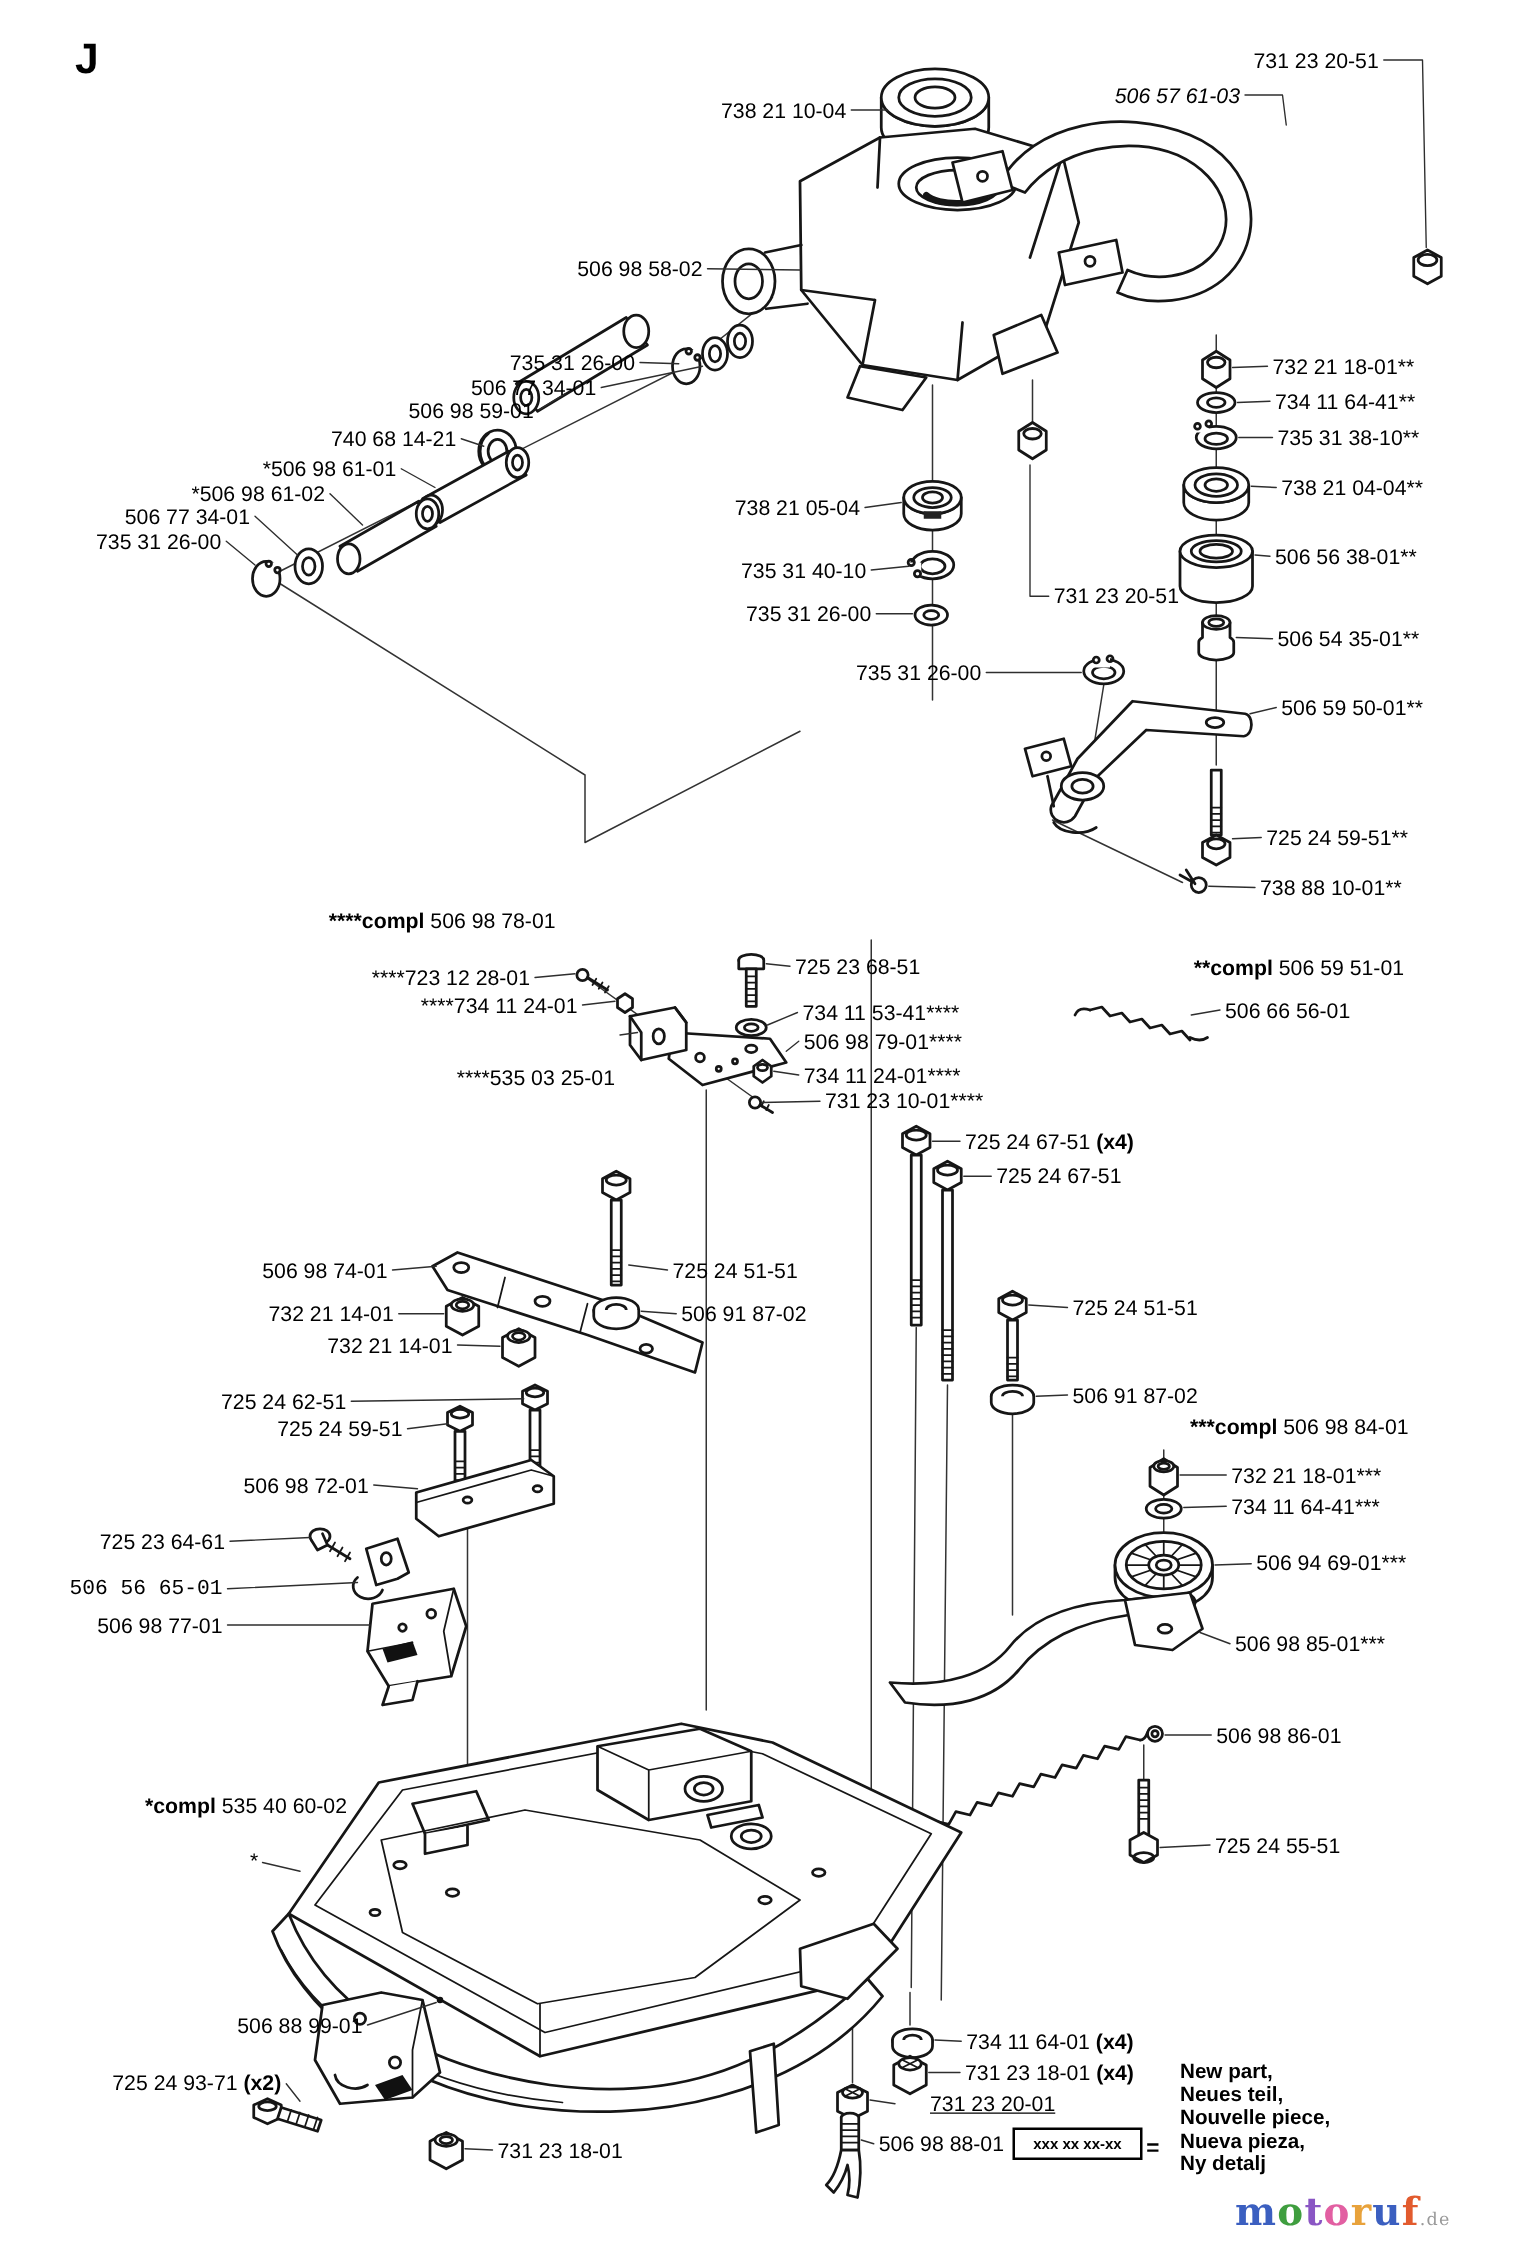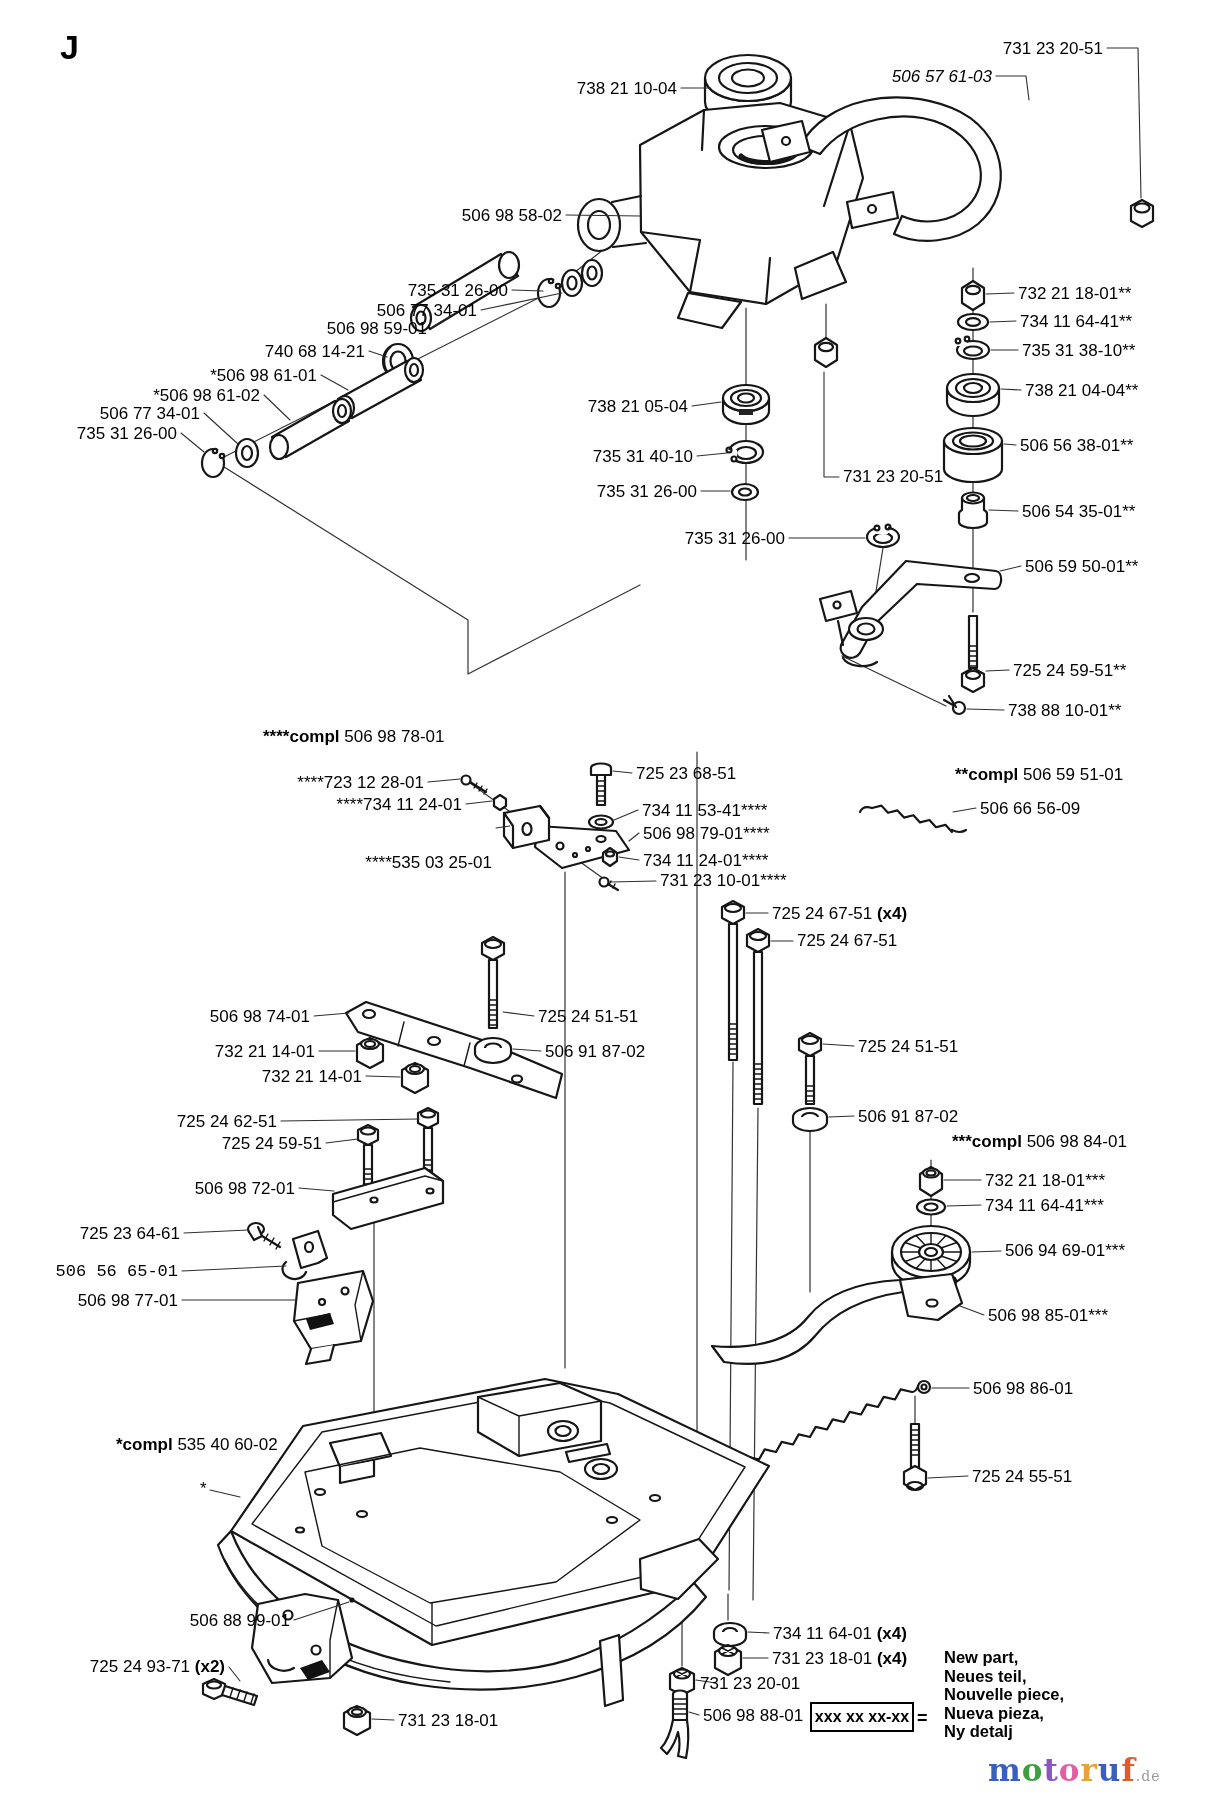--- a/index.html
+++ b/index.html
@@ -3,21 +3,21 @@
 <meta charset="utf-8">
 <style>
   html,body{margin:0;padding:0;background:#fff;}
   #canvas{position:relative;width:1228px;height:1800px;background:#fff;overflow:hidden;
           font-family:"Liberation Sans",sans-serif;color:#000;}
   svg{position:absolute;left:0;top:0;}
   .part-label{position:absolute;font-size:17px;line-height:1.05;white-space:nowrap;color:#000;}
   .part-label .b{font-weight:bold;}
   #page-letter{position:absolute;left:60px;top:28px;font-size:34px;font-weight:bold;}
   #legend-box{position:absolute;left:810px;top:1702px;width:96px;border:2px solid #000;
-              padding:4px 2px;text-align:center;font-weight:bold;font-size:16px;}
+              padding:4px 2px;text-align:center;font-weight:bold;font-size:12px;}
   #legend-eq{position:absolute;left:917px;top:1708px;font-size:18px;font-weight:bold;}
   #legend-lines{position:absolute;left:944px;top:1648px;font-weight:bold;font-size:16.5px;line-height:18.6px;}
   #watermark{position:absolute;left:988px;top:1752px;font-family:"DejaVu Serif",serif;
              font-weight:bold;font-size:31px;letter-spacing:1px;}
   #watermark .de{font-size:14px;color:#999;font-weight:normal;}
   
   .draw{fill:none;stroke:#161616;stroke-width:2.2;stroke-linejoin:round;stroke-linecap:round;}
   .draw .w{fill:#fff;}
   .draw .thin{stroke-width:1.2;stroke:#333;}
   .draw .fine{stroke-width:1.4;}
@@ -466,21 +466,21 @@
       <div class="part-label" style="left: 263px; top: 728px;"><span class="b">****compl </span><span>506 98 78-01</span></div>
       <div class="part-label" style="left: 424px; top: 774px; transform: translateX(-100%);"><span>****723 12 28-01</span></div>
       <div class="part-label" style="left: 462px; top: 796px; transform: translateX(-100%);"><span>****734 11 24-01</span></div>
       <div class="part-label" style="left: 492px; top: 820px; transform: translateX(-100%); margin-top: 34px;"><span>****535 03 25-01</span></div>
       <div class="part-label" style="left: 636px; top: 765px;"><span>725 23 68-51</span></div>
       <div class="part-label" style="left: 642px; top: 802px;"><span>734 11 53-41****</span></div>
       <div class="part-label" style="left: 643px; top: 825px;"><span>506 98 79-01****</span></div>
       <div class="part-label" style="left: 643px; top: 852px;"><span>734 11 24-01****</span></div>
       <div class="part-label" style="left: 660px; top: 872px;"><span>731 23 10-01****</span></div>
       <div class="part-label" style="left: 955px; top: 766px;"><span class="b">**compl </span><span>506 59 51-01</span></div>
-      <div class="part-label" style="left: 980px; top: 800px;"><span>506 66 56-09</span></div>
+      <div class="part-label" style="left: 980px; top: 800px;"><span>506 66 56-01</span></div>
       <div class="part-label" style="left: 772px; top: 905px;"><span>725 24 67-51 </span><span class="b">(x4)</span></div>
       <div class="part-label" style="left: 797px; top: 932px;"><span>725 24 67-51</span></div>
       <div class="part-label" style="left: 310px; top: 1008px; transform: translateX(-100%);"><span>506 98 74-01</span></div>
       <div class="part-label" style="left: 538px; top: 1008px;"><span>725 24 51-51</span></div>
       <div class="part-label" style="left: 315px; top: 1043px; transform: translateX(-100%);"><span>732 21 14-01</span></div>
       <div class="part-label" style="left: 545px; top: 1043px;"><span>506 91 87-02</span></div>
       <div class="part-label" style="left: 362px; top: 1068px; transform: translateX(-100%);"><span>732 21 14-01</span></div>
       <div class="part-label" style="left: 858px; top: 1038px;"><span>725 24 51-51</span></div>
       <div class="part-label" style="left: 858px; top: 1108px;"><span>506 91 87-02</span></div>
       <div class="part-label" style="left: 952px; top: 1133px;"><span class="b">***compl </span><span>506 98 84-01</span></div>
@@ -496,21 +496,21 @@
       <div class="part-label" style="left: 180px; top: 1225px; transform: translateX(-100%);"><span>725 23 64-61</span></div>
       <div class="part-label" style="left: 178px; top: 1263px; transform: translateX(-100%); font-family: Liberation Mono, monospace;"><span>506 56 65-01</span></div>
       <div class="part-label" style="left: 178px; top: 1292px; transform: translateX(-100%);"><span>506 98 77-01</span></div>
       <div class="part-label" style="left: 116px; top: 1436px;"><span class="b">*compl </span><span>535 40 60-02</span></div>
       <div class="part-label" style="left: 200px; top: 1480px;"><span>*</span></div>
       <div class="part-label" style="left: 290px; top: 1612px; transform: translateX(-100%);"><span>506 88 99-01</span></div>
       <div class="part-label" style="left: 225px; top: 1658px; transform: translateX(-100%);"><span>725 24 93-71 </span><span class="b">(x2)</span></div>
       <div class="part-label" style="left: 398px; top: 1712px;"><span>731 23 18-01</span></div>
       <div class="part-label" style="left: 773px; top: 1625px;"><span>734 11 64-01 </span><span class="b">(x4)</span></div>
       <div class="part-label" style="left: 772px; top: 1650px;"><span>731 23 18-01 </span><span class="b">(x4)</span></div>
-      <div class="part-label" style="left: 700px; top: 1675px;"><span>731 23 20-01</span></div>
+      <div class="part-label" style="left: 744px; top: 1675px; text-decoration: underline;"><span>731 23 20-01</span></div>
       <div class="part-label" style="left: 703px; top: 1707px;"><span>506 98 88-01</span></div>
     </div>
 
   <div id="legend-box">xxx xx xx-xx</div>
   <div id="legend-eq">=</div>
   <div id="legend-lines">
     <div>New part,</div>
     <div>Neues teil,</div>
     <div>Nouvelle piece,</div>
     <div>Nueva pieza,</div>

